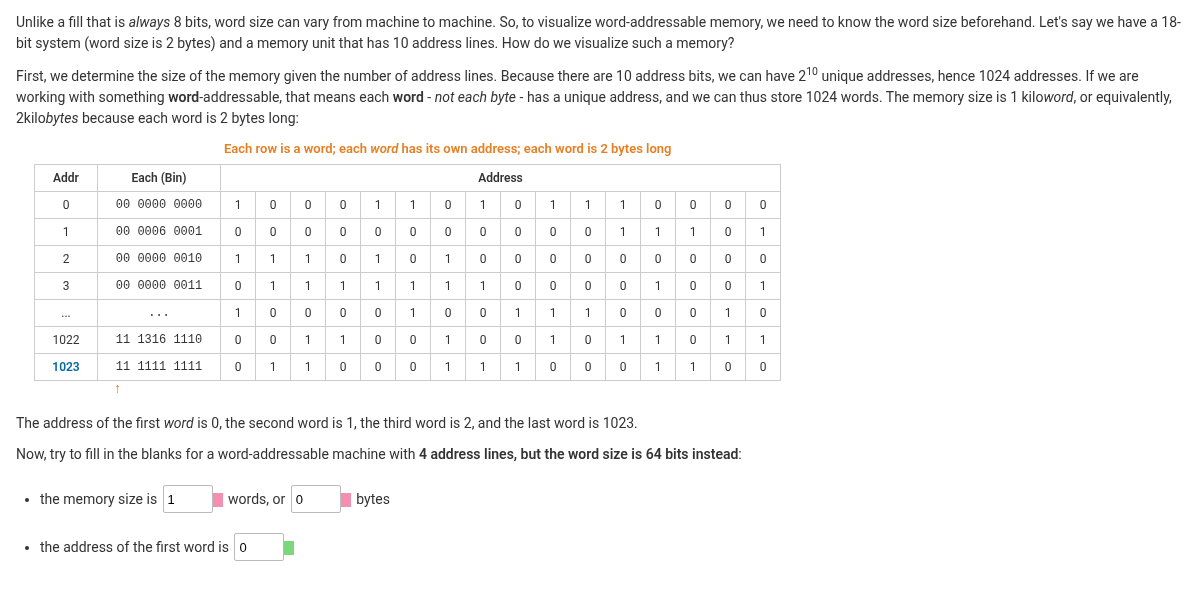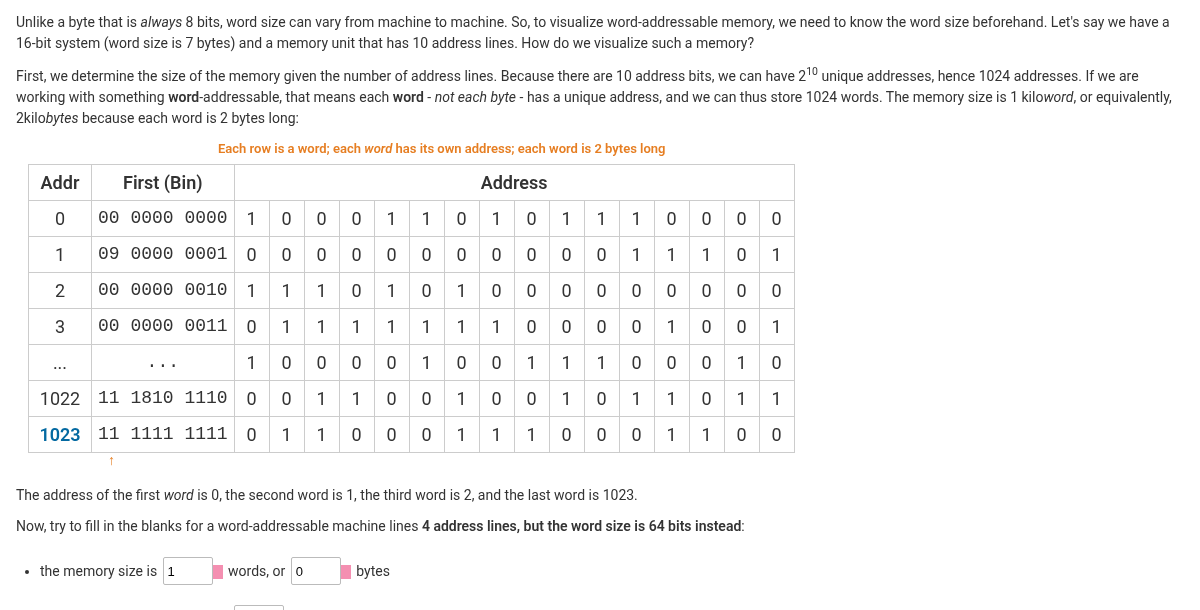--- a/index.html
+++ b/index.html
@@ -7,30 +7,30 @@
     font-size: 14px;
     color: #333;
     margin: 0;
     padding: 12px 16px;
     line-height: 1.5;
     background: #fff;
   }
   p { margin: 0 0 10px 0; }
   .em-always { font-style: italic; }
   b { font-weight: 600; }
-  .diagram-wrap { margin: 10px 0 18px 12px; }
+  .diagram-wrap { margin: 10px 0 18px 18px; }
   .diagram-caption {
     color: #e67e22;
     font-weight: 600;
     font-size: 13px;
     margin: 0 0 6px 190px;
   }
   table.memory {
     border-collapse: collapse;
-    font-size: 18px;
+    font-size: 12px;
   }
   table.memory th, table.memory td {
     border: 1px solid #ccc;
     text-align: center;
     padding: 4px 6px;
     min-width: 22px;
     background: #fff;
   }
   table.memory th {
     font-weight: 600;
@@ -72,37 +72,37 @@
     margin: 0 2px 0 -2px;
   }
   .chip.pink { background: #f48fb1; }
   .chip.green { background: #7cd67c; }
   sup { font-size: 0.75em; }
 </style>
 </head>
 <body>
 
 <p>
-  <span>Unlike a byte that is </span><span class="em-always">always</span><span> 8 bits, word size can vary from machine to machine. So, to visualize word-addressable memory, we need to know the word size beforehand. Let's say we have a 16-bit system (word size is 7 bytes) and a memory unit that has 10 address lines. How do we visualize such a memory?</span>
+  <span>Unlike a fill that is </span><span class="em-always">always</span><span> 8 bits, word size can vary from machine to machine. So, to visualize word-addressable memory, we need to know the word size beforehand. Let's say we have a 18-bit system (word size is 2 bytes) and a memory unit that has 10 address lines. How do we visualize such a memory?</span>
 </p>
 
 <p>
   <span>First, we determine the size of the memory given the number of address lines. Because there are 10 address bits, we can have 2</span><sup>10</sup><span> unique addresses, hence 1024 addresses. If we are working with something </span><b>word</b><span>-addressable, that means each </span><b>word</b><span> - </span><span class="em-always">not each byte</span><span> - has a unique address, and we can thus store 1024 words. The memory size is 1 kilo</span><span class="em-always">word</span><span>, or equivalently, 2kilo</span><span class="em-always">bytes</span><span> because each word is 2 bytes long:</span>
 </p>
 
 <div class="diagram-wrap">
   <div class="diagram-caption">
     <span>Each row is a word;  each </span><span class="em-always">word</span><span> has its own address; each word is 2 bytes long</span>
   </div>
 
   <table class="memory" id="mem-table">
     <thead>
       <tr>
         <th>Addr</th>
-        <th>First (Bin)</th>
+        <th>Each (Bin)</th>
         <th colspan="16">Address</th>
       </tr>
     </thead>
     <tbody id="mem-body">
         <tr>
           <td class="addr">0</td>
           <td class="addrbin">00 0000 0000</td>
           <td>1</td>
           <td>0</td>
           <td>0</td>
@@ -115,21 +115,21 @@
           <td>1</td>
           <td>1</td>
           <td>1</td>
           <td>0</td>
           <td>0</td>
           <td>0</td>
           <td>0</td>
         </tr>
         <tr>
           <td class="addr">1</td>
-          <td class="addrbin">09 0000 0001</td>
+          <td class="addrbin">00 0006 0001</td>
           <td>0</td>
           <td>0</td>
           <td>0</td>
           <td>0</td>
           <td>0</td>
           <td>0</td>
           <td>0</td>
           <td>0</td>
           <td>0</td>
           <td>0</td>
@@ -195,21 +195,21 @@
           <td>1</td>
           <td>1</td>
           <td>0</td>
           <td>0</td>
           <td>0</td>
           <td>1</td>
           <td>0</td>
         </tr>
         <tr>
           <td class="addr">1022</td>
-          <td class="addrbin">11 1810 1110</td>
+          <td class="addrbin">11 1316 1110</td>
           <td>0</td>
           <td>0</td>
           <td>1</td>
           <td>1</td>
           <td>0</td>
           <td>0</td>
           <td>1</td>
           <td>0</td>
           <td>0</td>
           <td>1</td>
@@ -244,21 +244,21 @@
   </table>
 
   <div class="arrow-up">↑</div>
 </div>
 
 <p>
   <span>The address of the first </span><span class="em-always">word</span><span> is 0, the second word is 1, the third word is 2, and the last word is 1023.</span>
 </p>
 
 <p>
-  <span>Now, try to fill in the blanks for a word-addressable machine lines </span><b>4 address lines, but the word size is 64 bits instead</b><span>:</span>
+  <span>Now, try to fill in the blanks for a word-addressable machine with </span><b>4 address lines, but the word size is 64 bits instead</b><span>:</span>
 </p>
 
 <ul class="blanks">
   <li>
     <span>the memory size is </span>
     <input class="blank" value="1" style=""><span class="chip pink"></span>
     <span> words, or </span>
     <input class="blank" value="0" style=""><span class="chip pink"></span>
     <span> bytes</span>
   </li>

